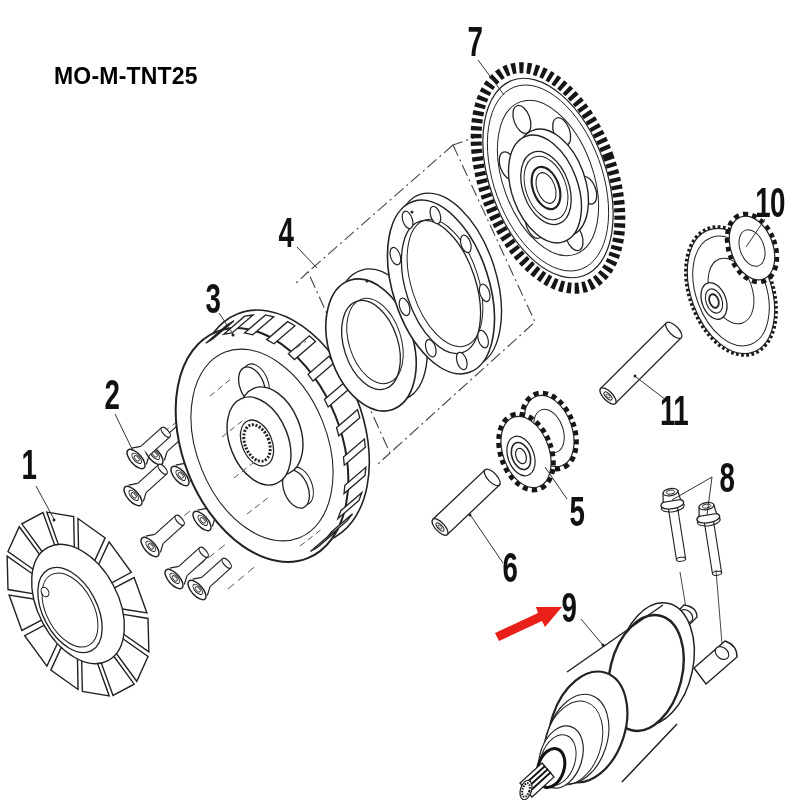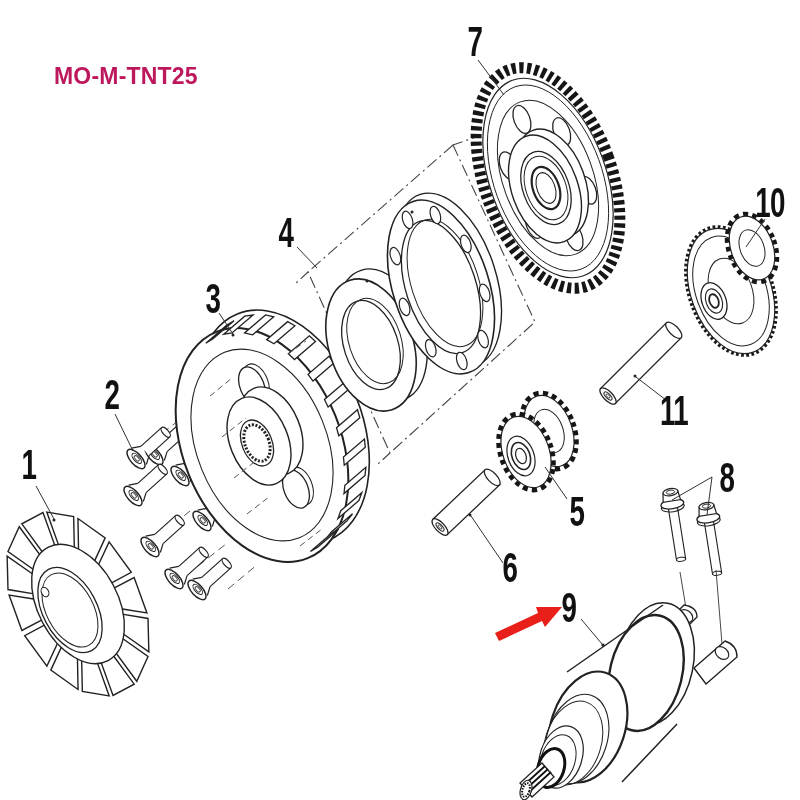--- a/index.html
+++ b/index.html
@@ -3,21 +3,21 @@
 <meta charset="utf-8">
 <style>
   html,body{margin:0;padding:0;background:#fff;}
   #stage{position:relative;width:800px;height:800px;background:#fff;overflow:hidden;
          font-family:"Liberation Sans",sans-serif;}
   #stage svg{position:absolute;left:0;top:0;}
   .callout{position:absolute;transform:translate(-50%,-50%) scaleX(.66);
            font-size:42px;font-weight:700;color:#111;letter-spacing:-1px;
            white-space:nowrap;line-height:1;}
   .code{position:absolute;left:54px;top:63px;font-size:23px;font-weight:700;
-        color:#be185d;letter-spacing:.2px;white-space:nowrap;}
+        color:#000000;letter-spacing:.2px;white-space:nowrap;}
 </style>
 </head>
 <body>
 
 <div id="stage">
 
 <svg width="800" height="800" viewBox="0 0 800 800">
   <defs>
 
     <g id="bolt2-sym" stroke="#222" fill="none" stroke-width="1.2">

